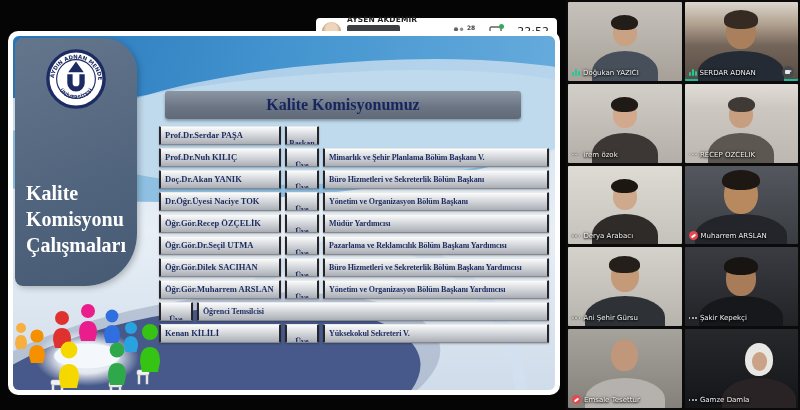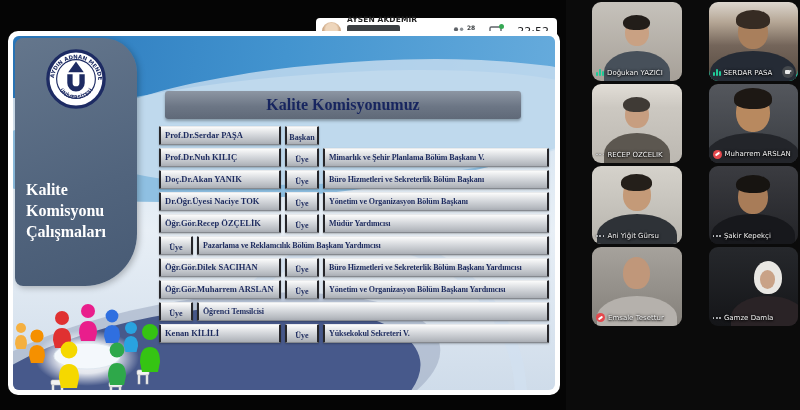--- a/index.html
+++ b/index.html
@@ -43,21 +43,21 @@
                  border-radius:50%;transform:rotate(-9deg);z-index:1;}
   .bottom-swoosh2{position:absolute;left:-70px;bottom:-80px;width:500px;height:170px;background:#9aa8c0;
                  border-radius:50%;transform:rotate(-9deg);opacity:.55;z-index:1;}
 
   
   .sidebar{position:absolute;left:2px;top:2px;width:122px;height:248px;z-index:4;
            background:linear-gradient(160deg,#64768c,#51647d 60%,#475a74);
            border-radius:8px 34px 52px 8px;box-shadow:2px 2px 6px rgba(0,0,0,.25);}
   .logo{position:absolute;left:50%;top:10px;transform:translateX(-50%);}
   .sidebar-title{position:absolute;left:11px;top:142px;width:104px;color:#fff;
-                 font-family:"Liberation Serif",serif;font-weight:bold;font-size:16px;line-height:1.3;}
+                 font-family:"Liberation Serif",serif;font-weight:bold;font-size:20px;line-height:1.3;}
 
   
   .illus{position:absolute;left:0px;top:248px;width:152px;height:128px;z-index:5;}
 
   
   .slide-title{position:absolute;left:152px;top:55px;width:356px;height:28px;z-index:3;
                background:linear-gradient(180deg,#8d96a3,#6c7685 55%,#5f6978);
                border-radius:3px;box-shadow:0 2px 3px rgba(0,0,0,.3);
                display:flex;align-items:center;justify-content:center;
                font-family:"Liberation Serif",serif;font-weight:bold;font-size:16px;color:#17255f;}
@@ -66,28 +66,28 @@
   .ctable{position:absolute;left:146px;top:90px;width:390px;z-index:3;
           display:flex;flex-direction:column;gap:3px;}
   .row{display:flex;gap:4px;height:19px;}
   .cell{background:linear-gradient(180deg,#fbfbfb 0%,#d6d9dd 45%,#b7bbc1 85%,#a9adb4 100%);
         border-top:1px solid #e8eaec;border-bottom:1px solid #85898f;
         border-left:2px solid #26262a;border-right:2px solid #26262a;border-radius:1px;
         font-family:"Liberation Serif",serif;font-weight:bold;color:#1c2a5e;
         font-size:8.5px;line-height:17px;padding:0 4px;box-sizing:border-box;
         white-space:nowrap;overflow:hidden;box-shadow:0 1px 2px rgba(0,0,0,.25);}
   .cell.name{width:122px;}
-  .cell.role{width:34px;text-align:center;font-size:8px;padding:2px 1px;}
+  .cell.role{width:34px;text-align:center;font-size:8px;padding:8px 1px;}
   .cell.duty{flex:1;font-size:8px;letter-spacing:-.1px;}
 
   
   .panel{position:absolute;left:566px;top:0;width:234px;height:410px;background:#0b0b0b;
          display:grid;grid-template-columns:1fr 1fr;grid-template-rows:repeat(5,1fr);
          gap:3px;padding:2px;box-sizing:border-box;}
-  .tile{position:relative;overflow:hidden;border-radius:9px;margin-left:24px;}
+  .tile{position:relative;overflow:hidden;border-radius:1px;}
   .head{position:absolute;left:50%;top:var(--ht,16px);width:var(--hs,24px);height:calc(var(--hs,24px)*1.18);
         margin-left:calc(var(--hs,24px) / -2);background:var(--skin,#c9a183);border-radius:50% 50% 46% 46%;z-index:2;}
   .head::before{content:"";position:absolute;left:-6%;right:-6%;top:-10%;height:52%;
         background:var(--hair,#26211d);border-radius:50% 50% 40% 40%;}
   .torso{position:absolute;left:50%;bottom:-12px;width:var(--tw,66px);height:42px;
          margin-left:calc(var(--tw,66px) / -2);background:var(--shirt,#3a4048);border-radius:50% 50% 0 0;z-index:1;}
   .label{position:absolute;left:4px;bottom:4px;display:flex;align-items:center;gap:3px;z-index:5;}
   .pname{font-size:7px;color:#f2f2f2;text-shadow:0 0 3px #000,0 1px 2px #000;white-space:nowrap;}
 
   .icon-dots{display:inline-flex;gap:1.5px;}
@@ -261,20 +261,21 @@
           <div class="cell name">Dr.Öğr.Üyesi Naciye TOK</div>
           <div class="cell role">Üye</div>
           <div class="cell duty">Yönetim ve Organizasyon Bölüm Başkanı</div>
         </div>
         <div class="row">
           <div class="cell name">Öğr.Gör.Recep ÖZÇELİK</div>
           <div class="cell role">Üye</div>
           <div class="cell duty">Müdür Yardımcısı</div>
         </div>
         <div class="row">
+          <div class="cell name">Öğr.Gör.Dr.Seçil UTMA</div>
           <div class="cell role">Üye</div>
           <div class="cell duty">Pazarlama ve Reklamcılık Bölüm Başkanı Yardımcısı</div>
         </div>
         <div class="row">
           <div class="cell name">Öğr.Gör.Dilek SACIHAN</div>
           <div class="cell role">Üye</div>
           <div class="cell duty">Büro Hizmetleri ve Sekreterlik Bölüm Başkanı Yardımcısı</div>
         </div>
         <div class="row">
           <div class="cell name">Öğr.Gör.Muharrem ARSLAN</div>
@@ -312,59 +313,83 @@
 
   <div class="tile t2">
     <div class="head"></div>
     <div class="torso"></div>
     <div class="label">
       <span class="icon-audio">
           <i></i>
           <i></i>
           <i></i>
         </span>
-      <span class="pname">SERDAR PASA</span>
+      <span class="pname">SERDAR ADNAN</span>
     </div>
     <span class="cam-badge"></span>
   </div>
 
+  <div class="tile t3">
+    <div class="head"></div>
+    <div class="torso"></div>
+    <div class="label">
+      <span class="icon-dots">
+          <i></i>
+          <i></i>
+          <i></i>
+        </span>
+      <span class="pname">irem özok</span>
+    </div>
+  </div>
 
   <div class="tile t4">
     <div class="head"></div>
     <div class="torso"></div>
     <div class="label">
       <span class="icon-dots">
           <i></i>
           <i></i>
           <i></i>
         </span>
       <span class="pname">RECEP OZCELIK</span>
     </div>
   </div>
 
+  <div class="tile t5">
+    <div class="head"></div>
+    <div class="torso"></div>
+    <div class="label">
+      <span class="icon-dots">
+          <i></i>
+          <i></i>
+          <i></i>
+        </span>
+      <span class="pname">Derya Arabacı</span>
+    </div>
+  </div>
 
   <div class="tile t6">
     <div class="head"></div>
     <div class="torso"></div>
     <div class="label">
       <span class="icon-red"></span>
       <span class="pname">Muharrem ARSLAN</span>
     </div>
   </div>
 
   <div class="tile t7">
     <div class="head"></div>
     <div class="torso"></div>
     <div class="label">
       <span class="icon-dots">
           <i></i>
           <i></i>
           <i></i>
         </span>
-      <span class="pname">Ani Yiğit Gürsu</span>
+      <span class="pname">Ani Şehir Gürsu</span>
     </div>
   </div>
 
   <div class="tile t8">
     <div class="head"></div>
     <div class="torso"></div>
     <div class="label">
       <span class="icon-dots">
           <i></i>
           <i></i>

